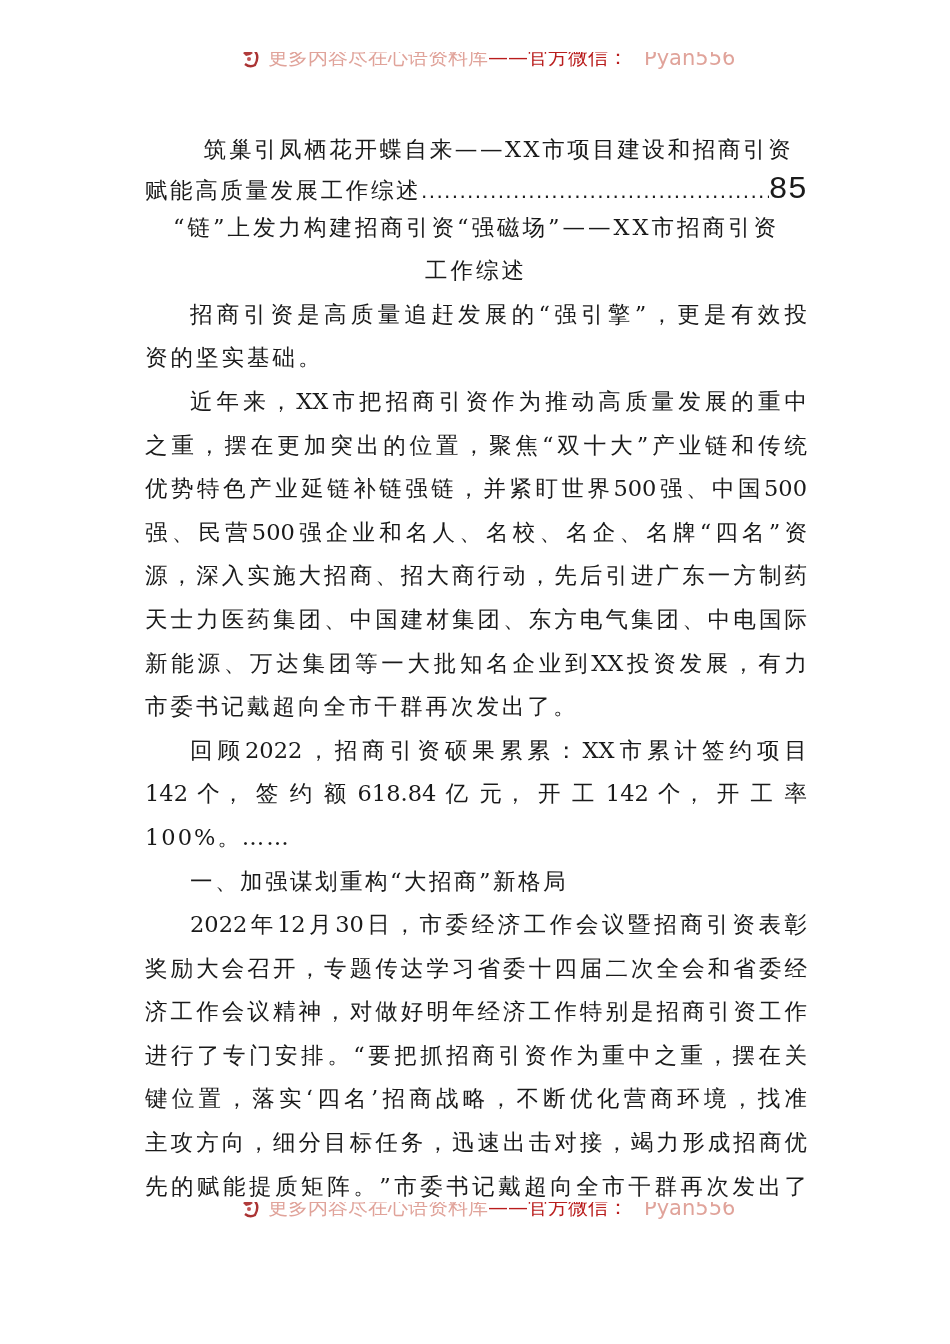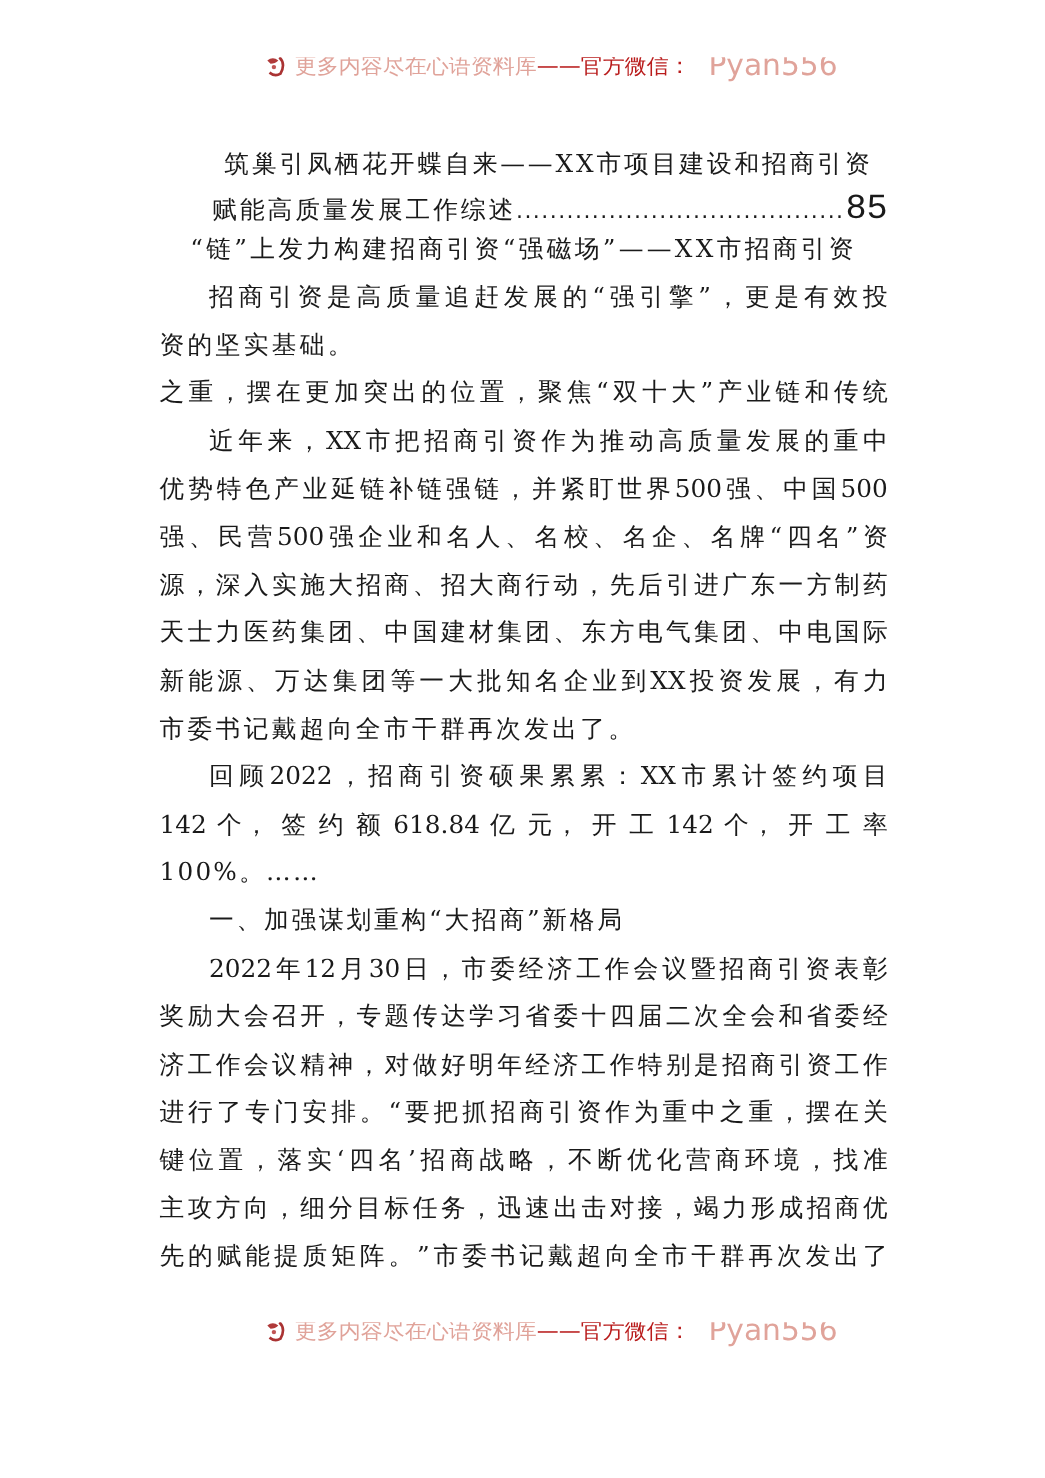--- a/index.html
+++ b/index.html
@@ -37,42 +37,41 @@
     }
     .wm-logo {
       width: 22px;
       height: 22px;
       margin-right: 6px;
       position: relative;
     }
     .wm-logo svg { display: block; }
     .wm-red { color: #e0a39a; }
     .wm-gray { color: #b91c1c; }
-    .wm-id { color: #e0a39a; font-size: 27px; margin-left: 16px; }
+    .wm-id { color: #e0a39a; font-size: 21px; margin-left: 16px; }
 
     .page {
       position: absolute;
       left: 145px;
       top: 128px;
       width: 662px;
     }
     .line {
       font-size: 22.5px;
       line-height: 43.6px;
       height: 43.6px;
       white-space: nowrap;
       letter-spacing: 3px;
     }
     .toc-entry .line { letter-spacing: 2.2px; text-align: center; }
     .toc-line2 {
       display: flex;
       align-items: baseline;
       line-height: 36px;
       height: 36px;
-      margin-left: 48px;
     }
     .toc-leader {
       flex: 1;
       overflow: hidden;
       white-space: nowrap;
       letter-spacing: 1.3px;
       font-family: "DejaVu Sans", sans-serif;
       font-size: 20px;
     }
     .toc-page {
@@ -115,29 +114,30 @@
   <div class="toc-entry">
     <div class="line indent" style="letter-spacing:2.6px;">筑巢引凤栖花开蝶自来——XX市项目建设和招商引资</div>
     <div class="line toc-line2">
       <span style="letter-spacing:2.6px;">赋能高质量发展工作综述</span>
       <span class="toc-leader">..........................................................................</span>
       <span class="toc-page">85</span>
     </div>
   </div>
 
   <div class="line title-line" style="margin-top:-2px;">“链”上发力构建招商引资“强磁场”——XX市招商引资</div>
+  <div class="line title-line">工作综述</div>
 
   <div>
     <div class="line indent justify">招商引资是高质量追赶发展的“强引擎”，更是有效投</div>
     <div class="line" style="letter-spacing:3px;">资的坚实基础。</div>
   </div>
 
   <div>
+    <div class="line indent justify">近年来，XX市把招商引资作为推动高质量发展的重中</div>
     <div class="line justify">之重，摆在更加突出的位置，聚焦“双十大”产业链和传统</div>
-    <div class="line indent justify">近年来，XX市把招商引资作为推动高质量发展的重中</div>
     <div class="line justify">优势特色产业延链补链强链，并紧盯世界500强、中国500</div>
     <div class="line justify">强、民营500强企业和名人、名校、名企、名牌“四名”资</div>
     <div class="line justify">源，深入实施大招商、招大商行动，先后引进广东一方制药</div>
     <div class="line justify">天士力医药集团、中国建材集团、东方电气集团、中电国际</div>
     <div class="line justify">新能源、万达集团等一大批知名企业到XX投资发展，有力</div>
     <div class="line" style="letter-spacing:3px;">市委书记戴超向全市干群再次发出了。</div>
   </div>
 
   <div>
     <div class="line indent justify">回顾2022，招商引资硕果累累：XX市累计签约项目</div>

